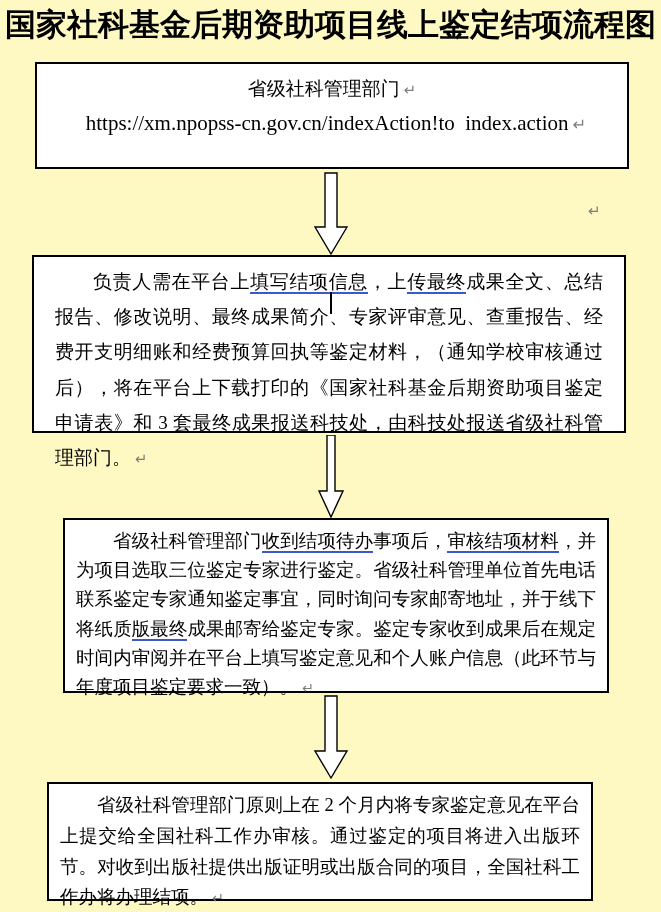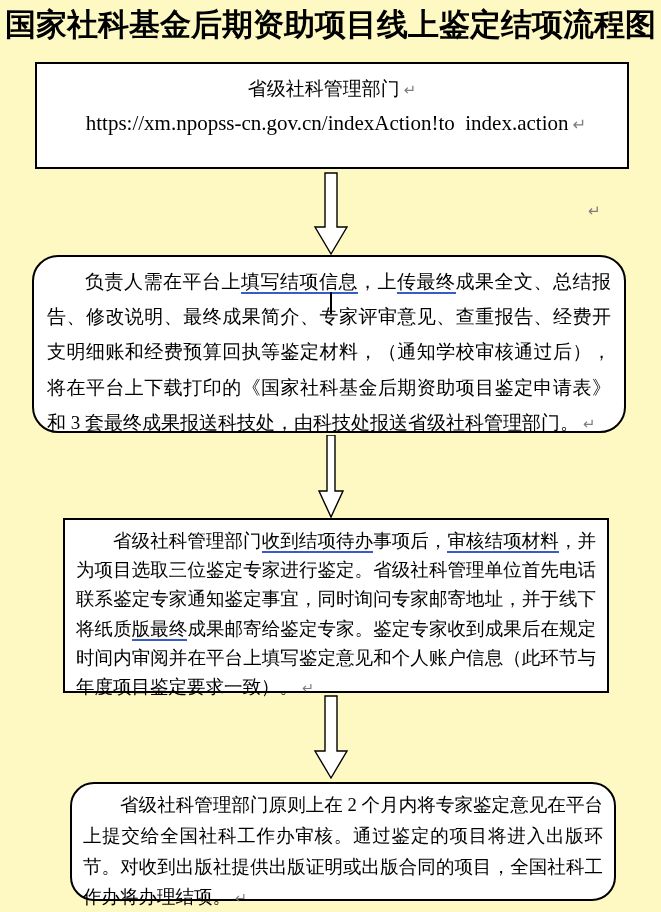--- a/index.html
+++ b/index.html
@@ -13,25 +13,25 @@
     font-size:31px;line-height:42px;font-weight:bold;margin:0;
     letter-spacing:0px;white-space:nowrap;
   }
   .box{
     position:absolute;border:2px solid var(--border,#000);background:#fff;
     box-sizing:border-box;
   }
   .box1{left:35px;top:62px;width:594px;height:107px;text-align:center;padding-top:10px;}
   .b1line{font-size:19px;line-height:30px;}
   .b1url{font-size:21px;line-height:30px;margin-top:3px;white-space:pre;font-family:"Liberation Serif",serif;margin-left:8px;}
-  .box2{left:32px;top:255px;width:594px;height:178px;padding:7px 13px;border-radius:26px;}
+  .box2{left:32px;top:255px;width:594px;height:178px;padding:7px 21px;}
   .box2 p{font-size:19px;line-height:35.2px;}
   .box3{left:63px;top:518px;width:546px;height:175px;padding:7px 11px;}
   .box3 p{font-size:18.5px;line-height:29.2px;}
-  .box4{left:70px;top:782px;width:546px;height:119px;padding:6px 11px;border-radius:24px;}
+  .box4{left:47px;top:782px;width:546px;height:119px;padding:6px 11px;}
   .box4 p{font-size:18.5px;line-height:30.8px;}
   .box p{margin:0;text-align:justify;text-indent:2em;}
   .u{border-bottom:2px solid var(--underline,#3a5bc7);padding-bottom:0px;}
   .pmark{color:var(--pmark,#7d7d7d);font-size:0.78em;margin-left:4px;}
   .stray{position:absolute;left:588px;top:202px;font-size:15px;margin:0;}
   .arrow{position:absolute;}
   .arrow1{left:313px;top:172px;}
   .arrow2{left:318px;top:435px;}
   .arrow3{left:313px;top:695px;}
   .arrow polygon{fill:#fff;stroke:var(--border,#000);stroke-width:1.4;stroke-linejoin:miter;}

